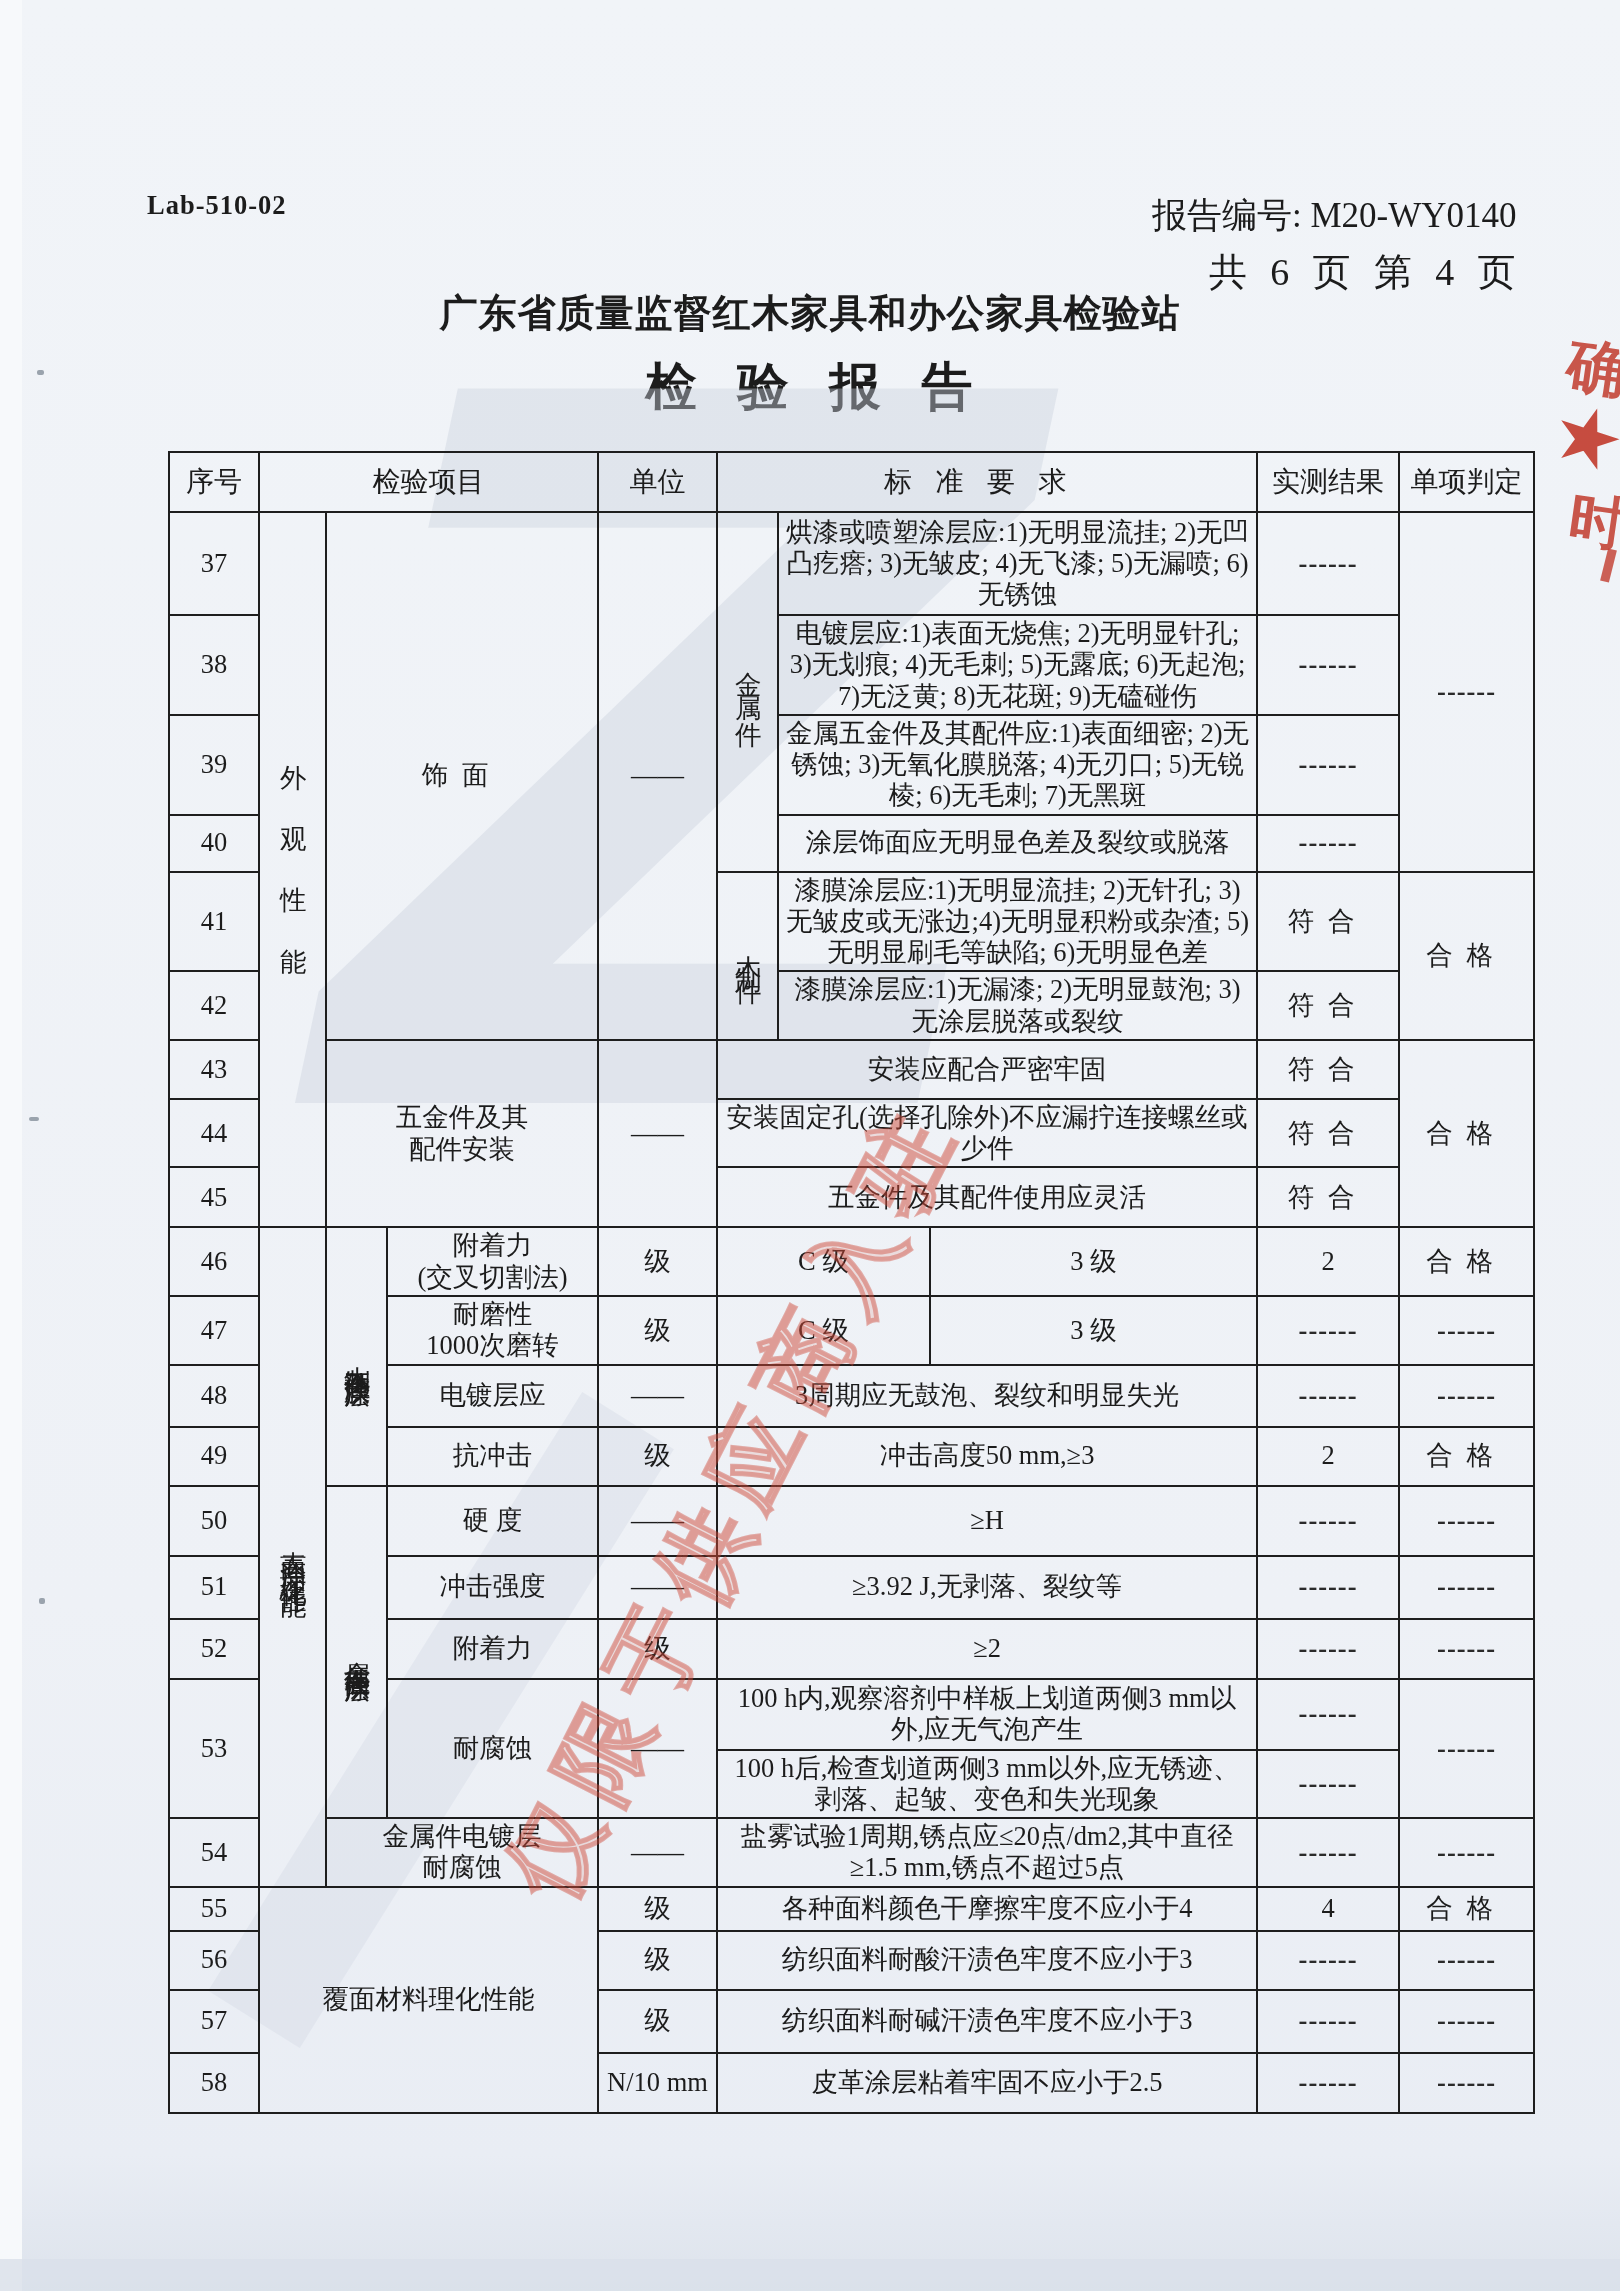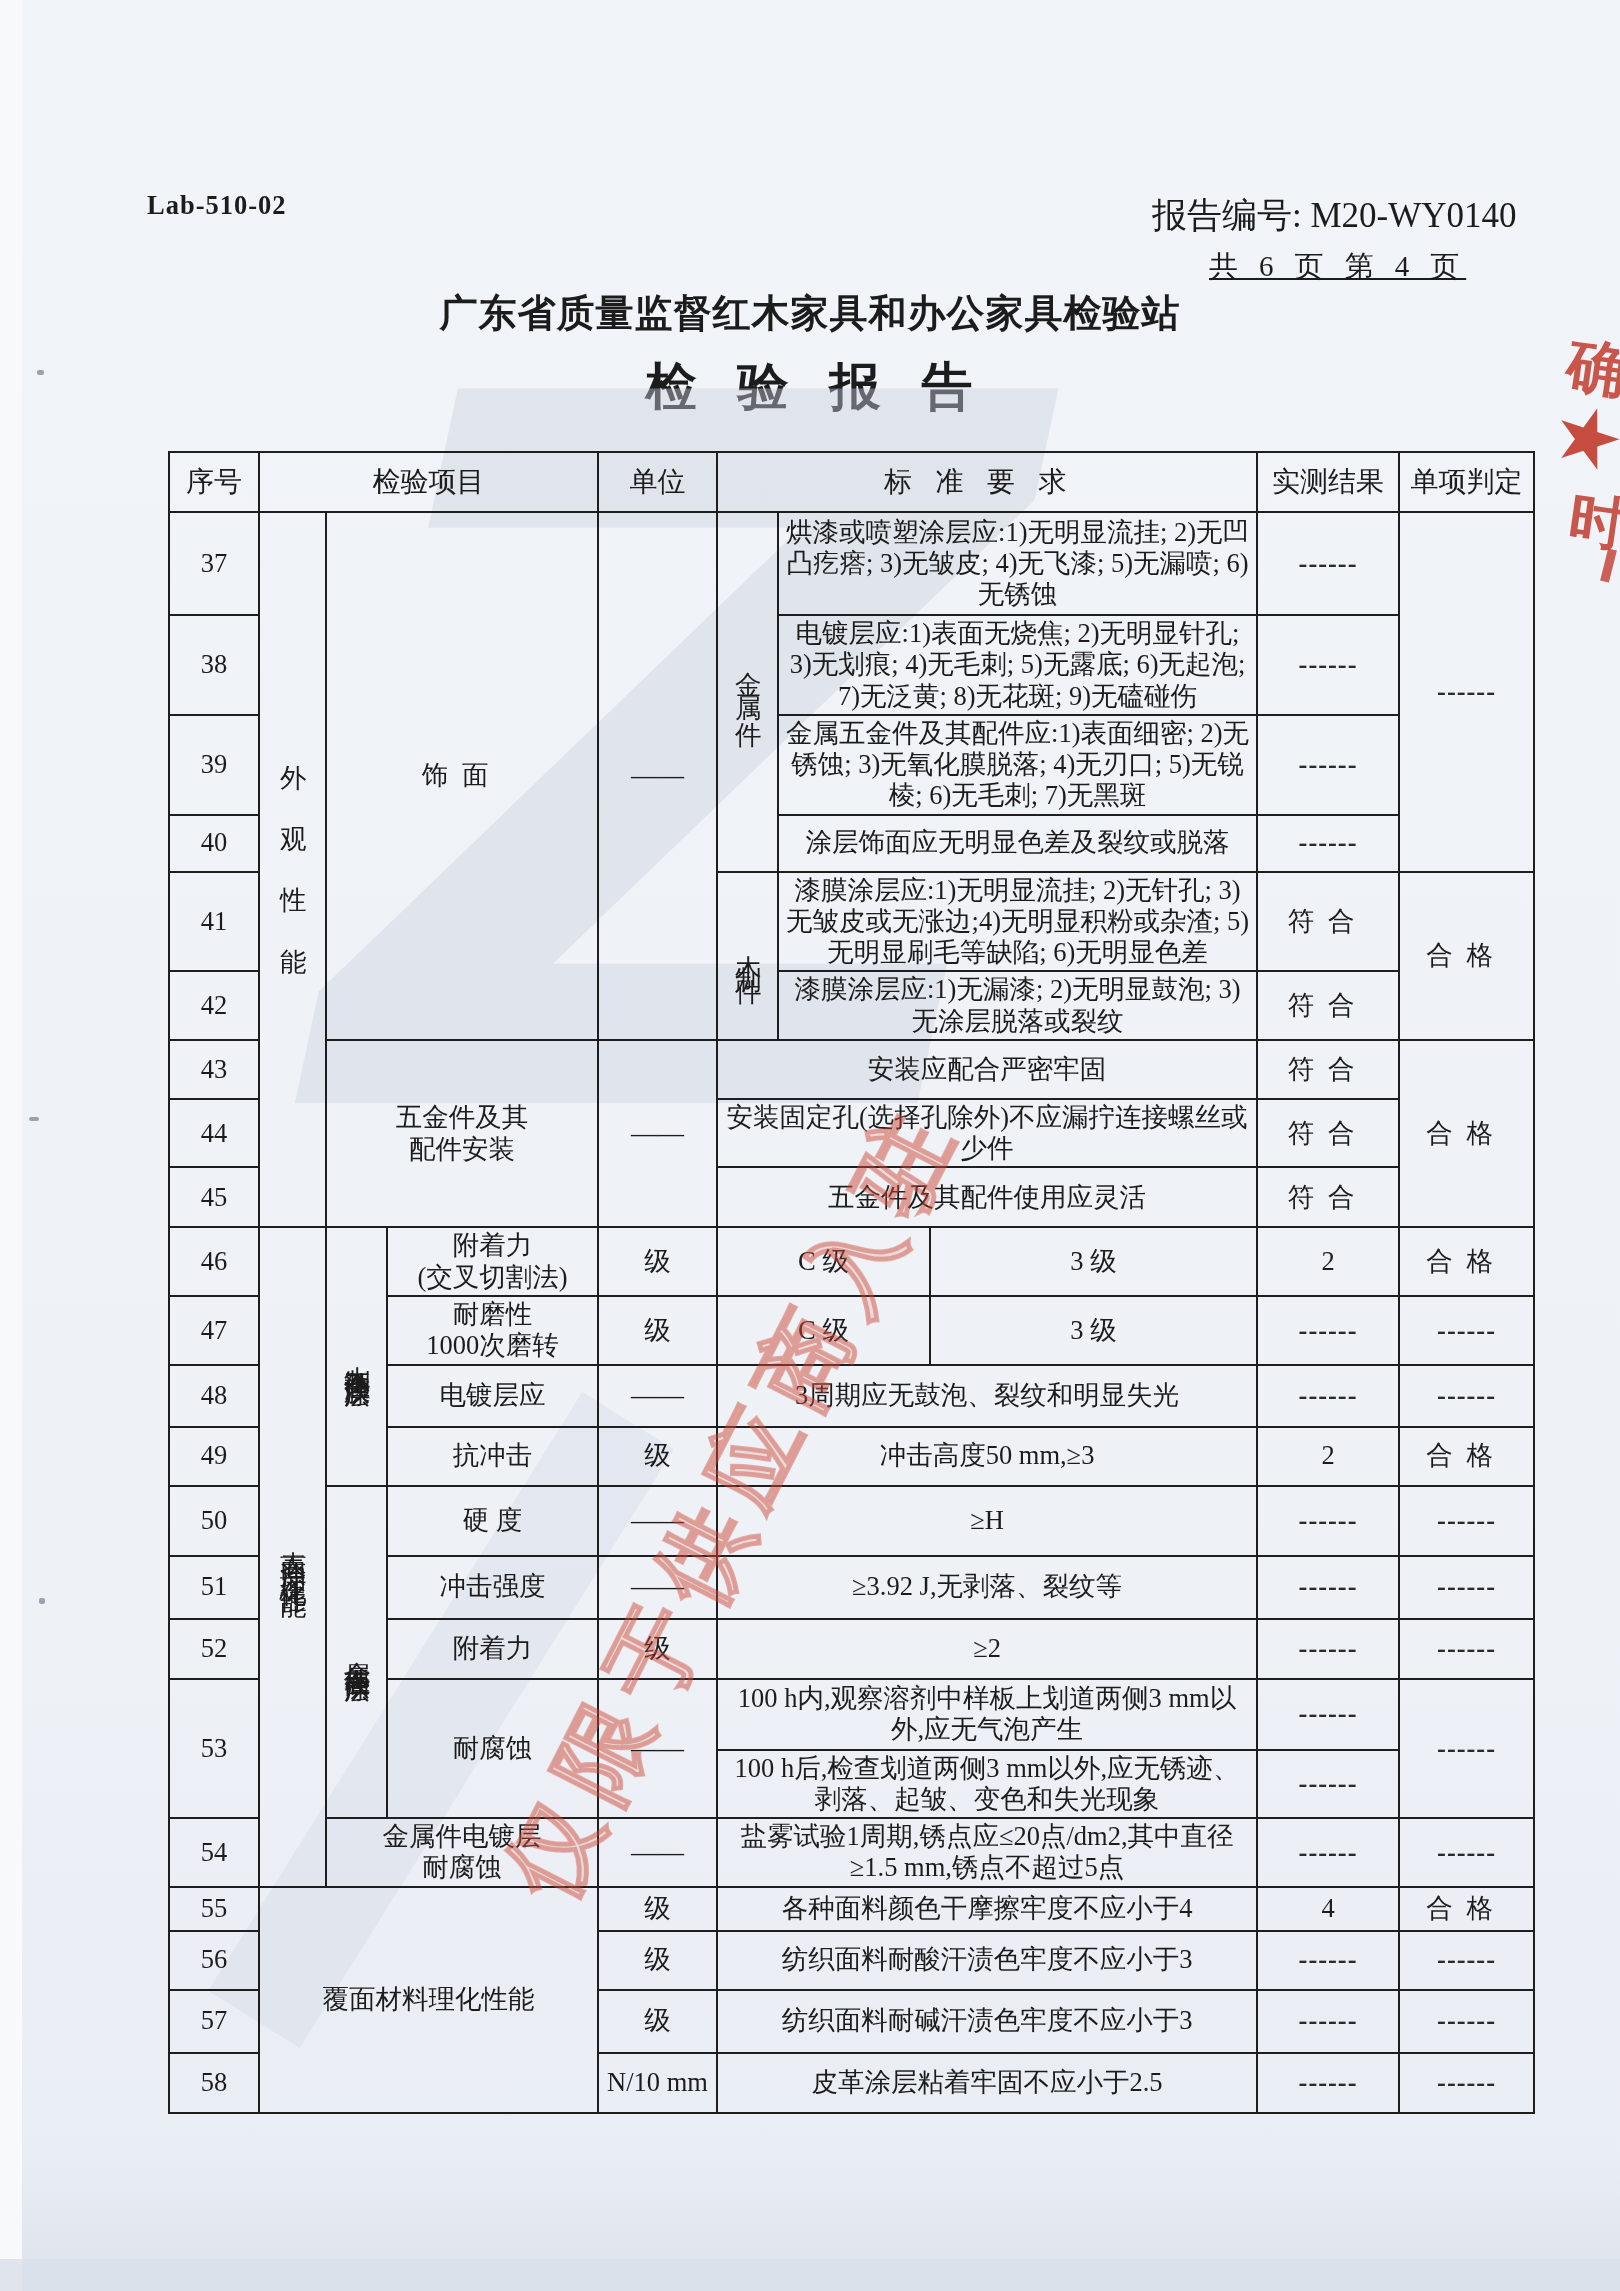--- a/index.html
+++ b/index.html
@@ -6,21 +6,21 @@
   body{
     width:1620px;height:2292px;position:relative;overflow:hidden;
     background:linear-gradient(180deg,#f1f4f8 0%,#eef1f6 70%,#e9edf4 94%,#dde3ec 100%);
     font-family:"Liberation Serif", serif;color:#1c1c1c;
   }
   .page-edge-left{position:absolute;left:0;top:0;width:21.6px;height:100%;background:#f7f9fb;}
   .bottom-band{position:absolute;left:0;bottom:0;width:100%;height:33px;background:#d9e0ea;opacity:.8;}
   
   .form-code{position:absolute;left:147px;top:190px;font-size:26.5px;font-weight:bold;letter-spacing:1px;}
   .report-line{position:absolute;left:1152px;top:192px;font-size:35px;white-space:nowrap;}
-  .page-line{position:absolute;left:1209px;top:247px;font-size:29px;letter-spacing:6.9px;white-space:nowrap;text-decoration:underline;}
+  .page-line{position:absolute;left:1209px;top:247px;font-size:38px;letter-spacing:6.9px;white-space:nowrap;}
   .org-title{position:absolute;left:0;top:288px;width:1620px;text-align:center;font-size:38px;font-weight:bold;letter-spacing:1px;}
   .doc-title{position:absolute;left:19.6px;top:353px;width:1620px;text-align:center;font-size:51px;font-weight:bold;letter-spacing:41px;}
   
   .wm-z{position:absolute;left:323px;top:274px;font-size:980px;line-height:1;font-family:"DejaVu Sans",sans-serif;
         font-weight:bold;color:rgba(202,210,222,0.42);transform:skewX(-12deg);z-index:1;user-select:none;}
   .wm-band{position:absolute;left:88px;top:1666px;width:706px;height:108px;background:rgba(205,213,225,0.32);
         transform:rotate(-58deg);z-index:1;}
   .wm-red{position:absolute;left:534px;top:1828px;z-index:5;font-size:94px;font-weight:bold;white-space:nowrap;
         letter-spacing:15.7px;color:rgba(214,84,64,0.14);-webkit-text-stroke:2px rgba(205,70,52,0.42);
         transform:rotate(-63deg);transform-origin:left center;}

